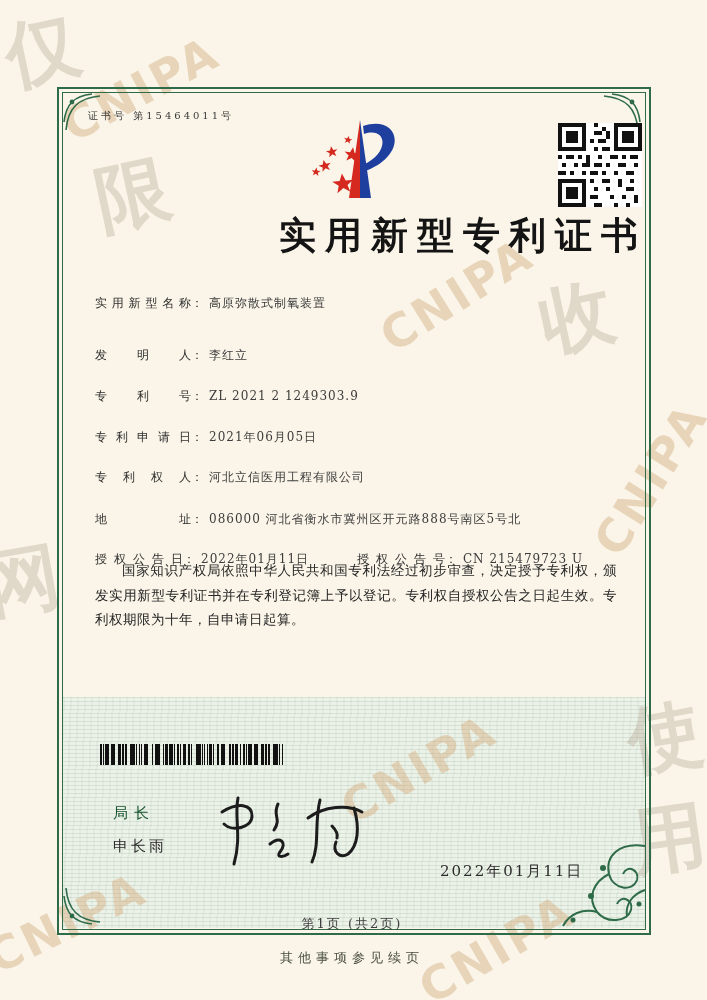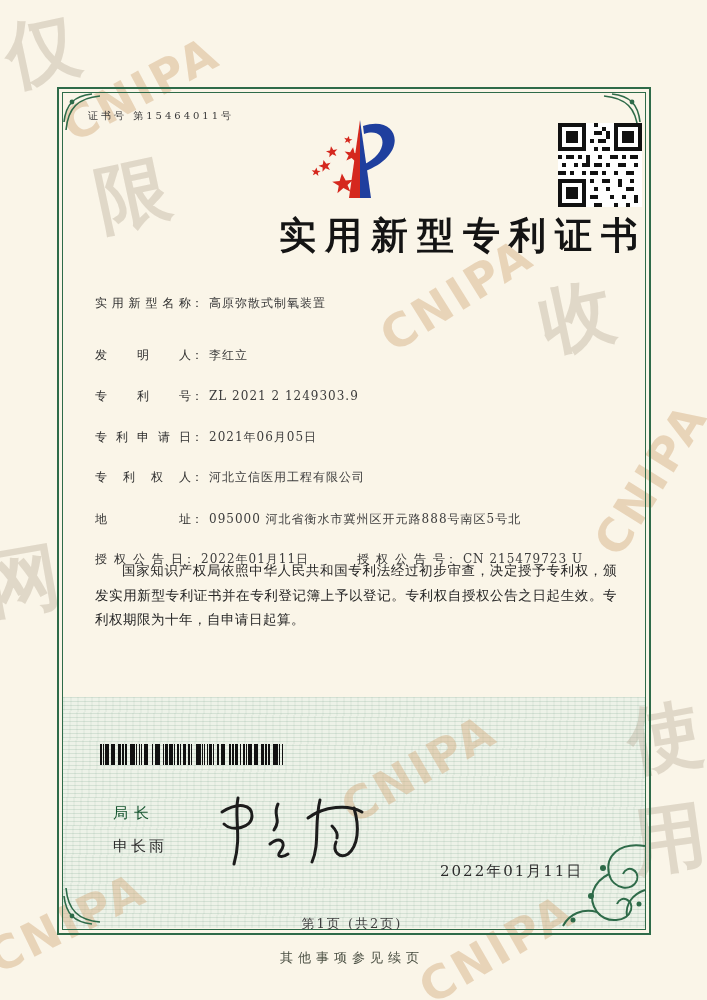--- a/index.html
+++ b/index.html
@@ -159,21 +159,21 @@
 <div class="ct frow" style="top:388px;">
   <span class="flabel">专利号</span><span class="fcolon">：</span><span class="fvalue">ZL 2021 2 1249303.9</span>
 </div>
 <div class="ct frow" style="top:429px;">
   <span class="flabel">专利申请日</span><span class="fcolon">：</span><span class="fvalue">2021年06月05日</span>
 </div>
 <div class="ct frow" style="top:469px;">
   <span class="flabel">专利权人</span><span class="fcolon">：</span><span class="fvalue">河北立信医用工程有限公司</span>
 </div>
 <div class="ct frow" style="top:511px;">
-  <span class="flabel">地址</span><span class="fcolon">：</span><span class="fvalue">095000 河北省衡水市冀州区开元路888号南区5号北</span>
+  <span class="flabel">地址</span><span class="fcolon">：</span><span class="fvalue">086000 河北省衡水市冀州区开元路888号南区5号北</span>
 </div>
 <div class="ct frow" style="top:551px;">
   <span class="grant-group">
     <span class="glabel">授权公告日</span><span class="fcolon">：</span><span class="fvalue">2022年01月11日</span>
   </span>
   <span class="grant-group">
     <span class="glabel">授权公告号</span><span class="fcolon">：</span><span class="fvalue">CN 215479723 U</span>
   </span>
 </div>
 

